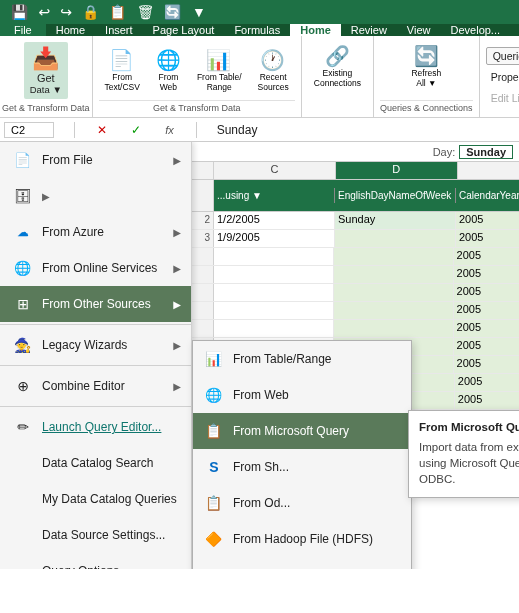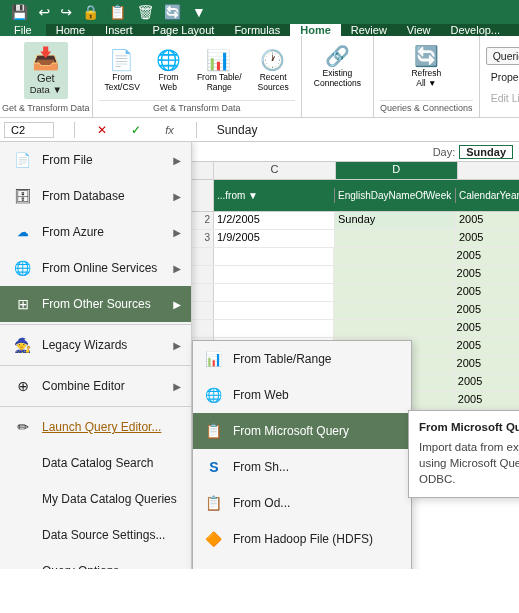--- a/index.html
+++ b/index.html
@@ -140,21 +140,20 @@
   <div class="dropdown-panel" style="width:192px; flex-shrink:0;">
 
     <div class="dropdown-item">
       <div class="di-icon">📄</div>
       <span class="di-label">From File</span>
       <span class="di-arrow">▶</span>
     </div>
 
     <div class="dropdown-item">
       <div class="di-icon">🗄</div>
-      <span class="di-label">From Database</span>
       <span class="di-arrow">▶</span>
     </div>
 
     <div class="dropdown-item">
       <div class="di-icon" style="font-size:11px; color:#0078d4; font-weight:bold;">☁</div>
       <span class="di-label">From Azure</span>
       <span class="di-arrow">▶</span>
     </div>
 
     <div class="dropdown-item">
@@ -182,21 +181,21 @@
     <div class="dropdown-item">
       <div class="di-icon">⊕</div>
       <span class="di-label">Combine Editor</span>
       <span class="di-arrow">▶</span>
     </div>
 
     <div class="dropdown-sep"></div>
 
     <div class="dropdown-item">
       <div class="di-icon">✏</div>
-      <span class="di-label" style="color:#a16207; text-decoration:underline;">Launch Query Editor...</span>
+      <span class="di-label" style="color:#0f766e; text-decoration:underline;">Launch Query Editor...</span>
     </div>
 
     <div class="dropdown-item">
       <div class="di-icon"></div>
       <span class="di-label">Data Catalog Search</span>
     </div>
 
     <div class="dropdown-item">
       <div class="di-icon"></div>
       <span class="di-label">My Data Catalog Queries</span>
@@ -222,21 +221,21 @@
 
     <div style="display:flex; background:#f2f2f2; border-bottom:1px solid #ccc; height:18px;">
       <div style="width:22px; border-right:1px solid #d0d0d0; background:#f2f2f2; flex-shrink:0;"></div>
       <div style="flex:2; border-right:1px solid #d0d0d0; text-align:center; font-size:11px; color:#444; padding:1px;">C</div>
       <div style="flex:2; border-right:1px solid #d0d0d0; text-align:center; font-size:11px; background:#1e7145; color:#fff; padding:1px;">D</div>
       <div style="flex:1; text-align:center; font-size:11px; color:#444; padding:1px;"></div>
     </div>
 
     <div style="display:flex; border-bottom:1px solid #ccc; background:#1e7145; height:32px; align-items:center;">
       <div style="width:22px; background:#f2f2f2; border-right:1px solid #d0d0d0; height:100%; flex-shrink:0;"></div>
-      <div style="flex:2; border-right:1px solid #888; font-size:10px; color:#fff; padding:2px 3px; overflow:hidden; white-space:nowrap; background:#1e7145;">...from ▼</div>
+      <div style="flex:2; border-right:1px solid #888; font-size:10px; color:#fff; padding:2px 3px; overflow:hidden; white-space:nowrap; background:#1e7145;">...using ▼</div>
       <div style="flex:2; border-right:1px solid #888; font-size:10px; color:#fff; padding:2px 3px; overflow:hidden; white-space:nowrap; background:#1e7145;">EnglishDayNameOfWeek ▼</div>
       <div style="flex:1; font-size:10px; color:#fff; padding:2px 3px; overflow:hidden; white-space:nowrap; background:#1e7145;">CalendarYear ▼</div>
     </div>
 
     <div style="display:flex; border-bottom:1px solid #e8e8e8; height:18px;">
       <div style="width:22px; background:#f2f2f2; border-right:1px solid #d0d0d0; flex-shrink:0; font-size:10px; color:#555; text-align:right; padding:2px 3px 0;">2</div>
       <div style="flex:2; border-right:1px solid #e8e8e8; font-size:11px; padding:1px 3px; overflow:hidden; background:#fff;">1/2/2005</div>
       <div style="flex:2; border-right:1px solid #e8e8e8; font-size:11px; padding:1px 3px; overflow:hidden; background:#ddeedd;">Sunday</div>
       <div style="flex:1; font-size:11px; padding:1px 3px; background:#e2efda;">2005</div>
     </div>

